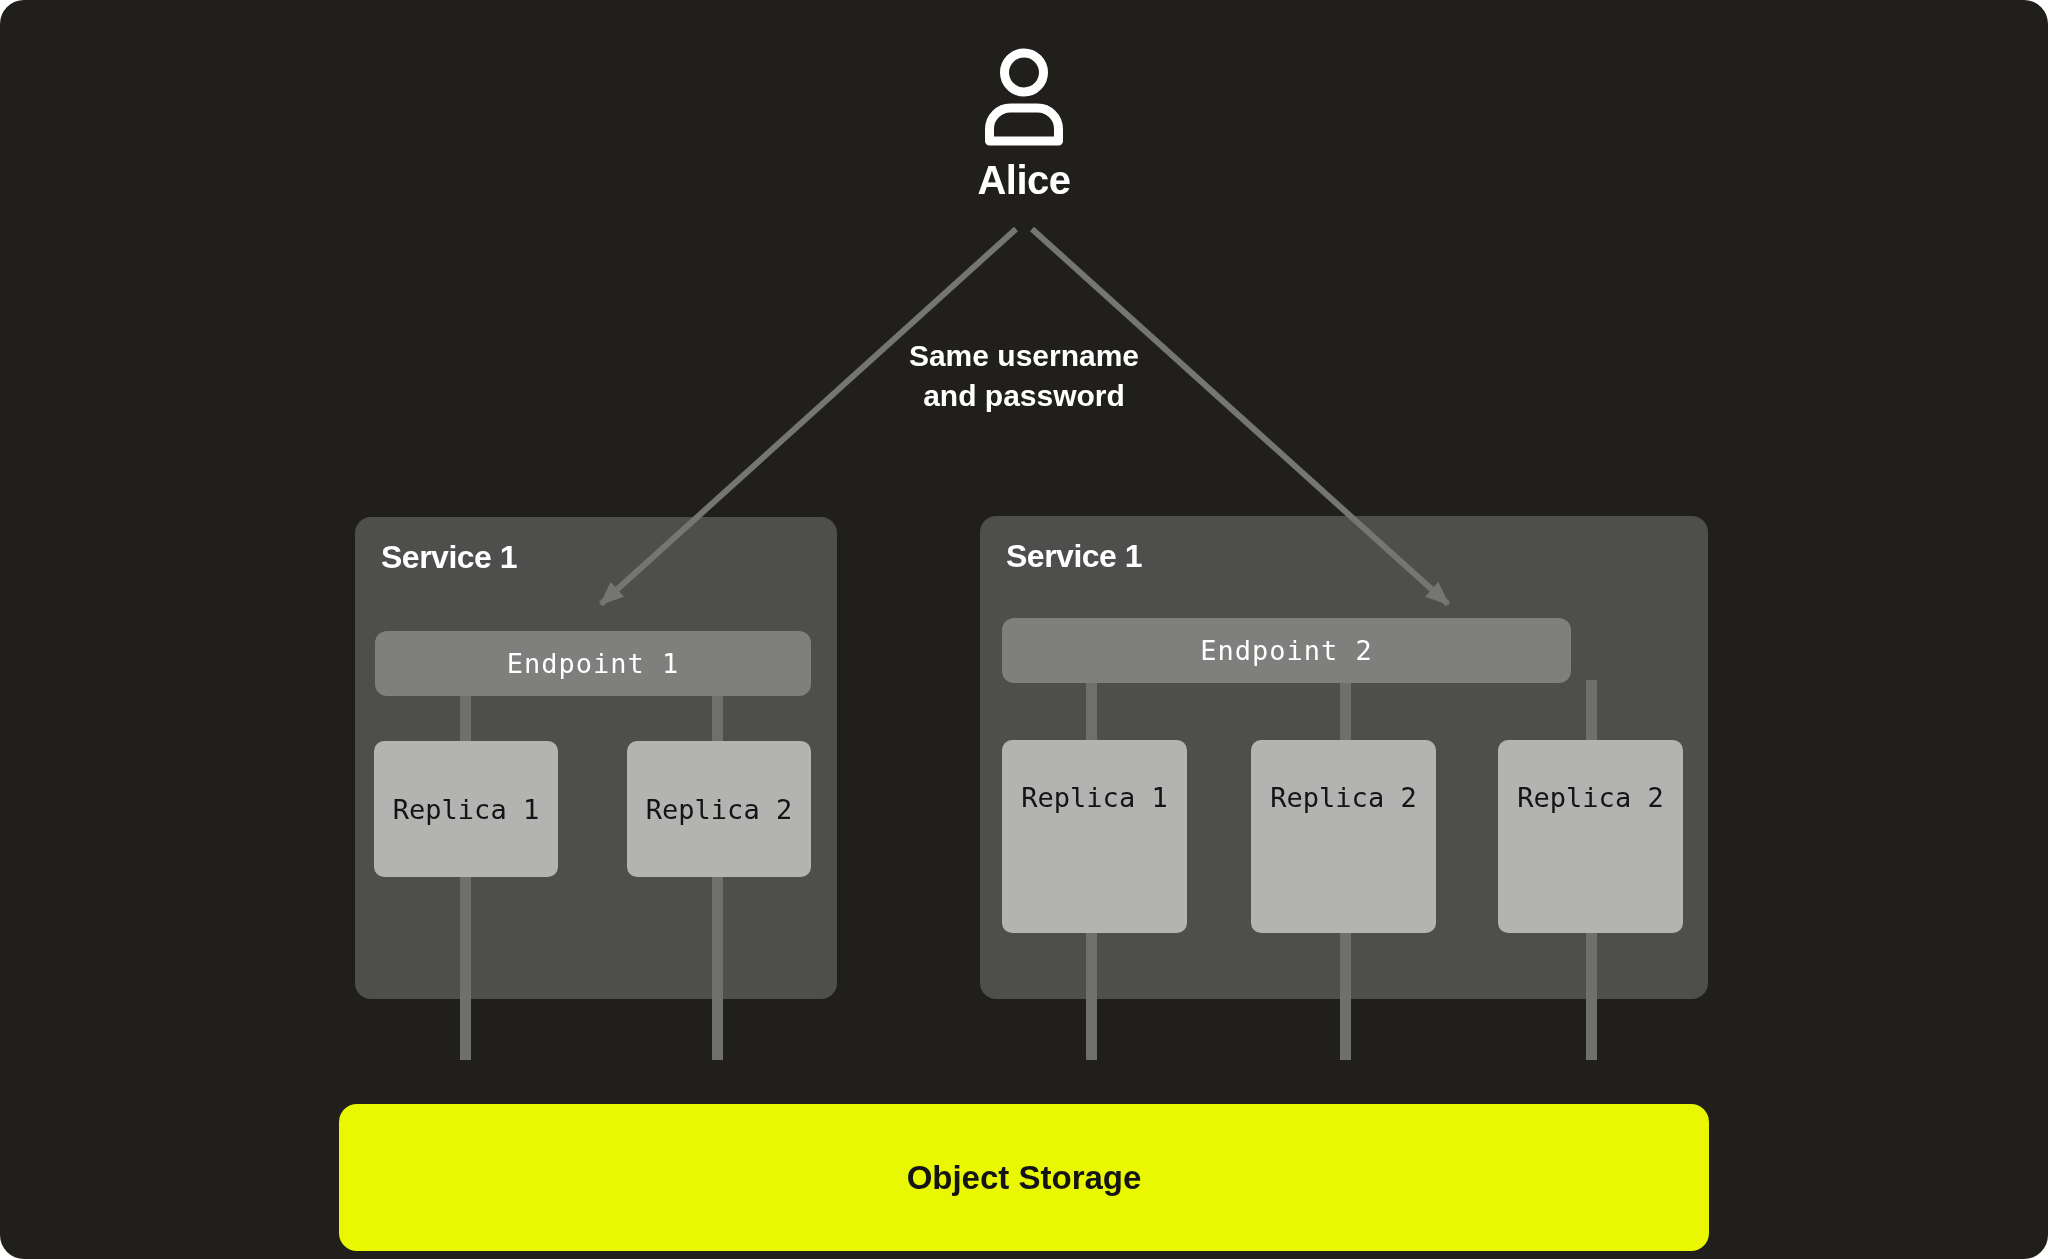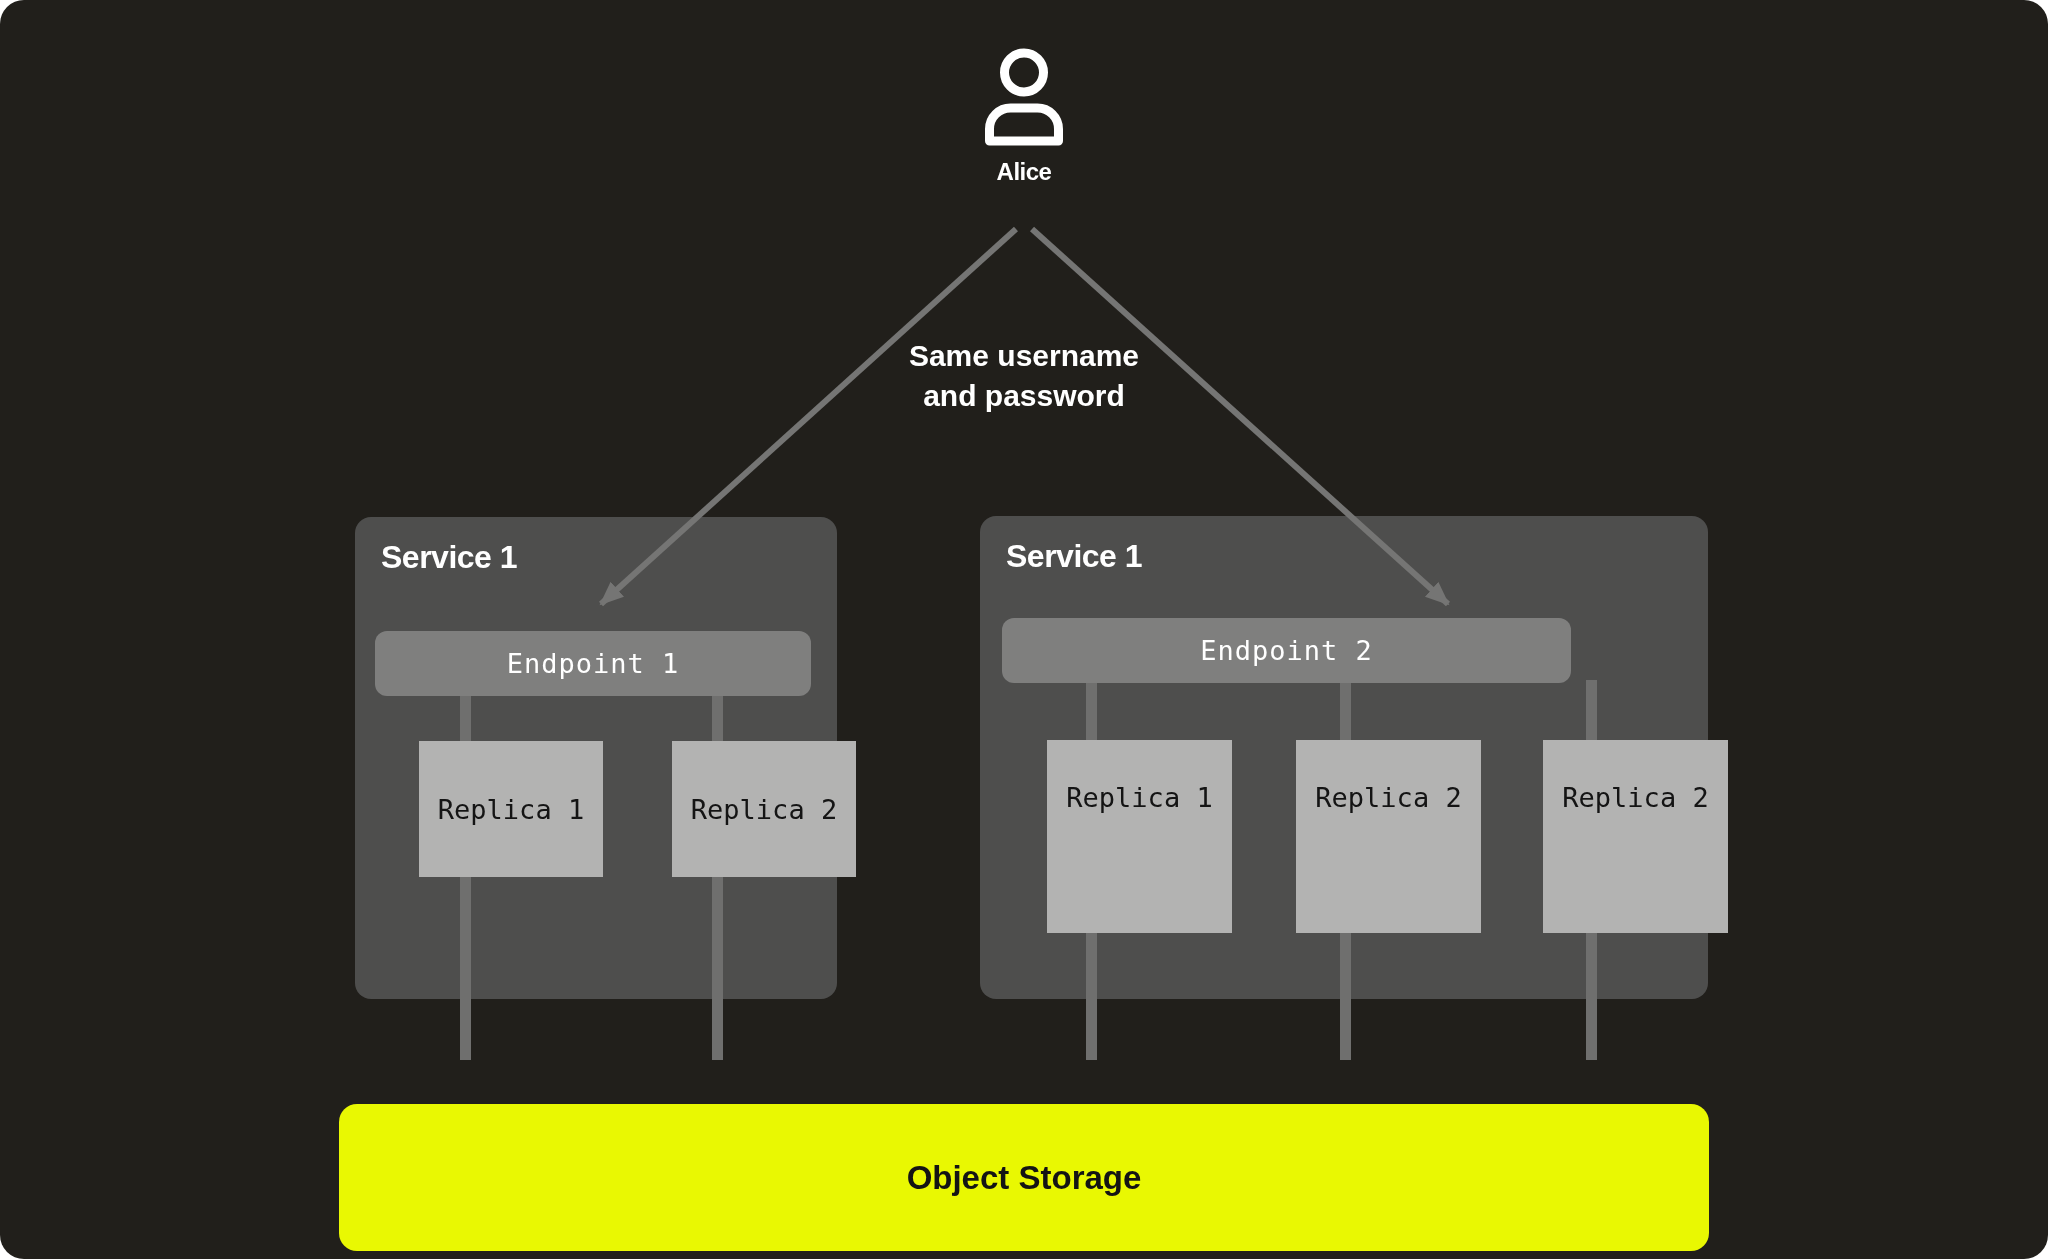--- a/index.html
+++ b/index.html
@@ -40,21 +40,21 @@
     stroke: var(--text-light);
     stroke-width: 9;
     stroke-linejoin: round;
   }
   .user-label {
     position: absolute;
     left: 0; top: 158px;
     width: 2048px;
     text-align: center;
     color: var(--text-light);
-    font-size: 24px;
+    font-size: 40px;
     font-weight: bold;
     letter-spacing: -0.5px;
   }
 
   
   .arrows {
     position: absolute;
     left: 0; top: 0;
     width: 2048px; height: 1259px;
     z-index: 4;
@@ -105,28 +105,27 @@
     font-size: 27px;
     letter-spacing: 1px;
     z-index: 3;
   }
   .service-1 .endpoint { left: 20px; top: 114px; width: 436px; height: 65px; }
   .service-2 .endpoint { left: 22px; top: 102px; width: 569px; height: 65px; }
 
   .replica {
     position: absolute;
     background: var(--replica-box);
-    border-radius: 0;
+    border-radius: 10px;
     color: var(--text-dark);
     font-family: "DejaVu Sans Mono", monospace;
     font-size: 27px;
     display: flex;
     justify-content: center;
     z-index: 3;
-    margin-left: 45px;
   }
   .service-1 .replica { top: 224px; height: 136px; align-items: center; }
   .service-1 .replica-1 { left: 19px;  width: 184px; }
   .service-1 .replica-2 { left: 272px; width: 184px; }
   .service-2 .replica { top: 224px; height: 193px; align-items: flex-start; padding-top: 42px; }
   .service-2 .replica-1 { left: 22px;  width: 185px; }
   .service-2 .replica-2 { left: 271px; width: 185px; }
   .service-2 .replica-3 { left: 518px; width: 185px; }
 
   

